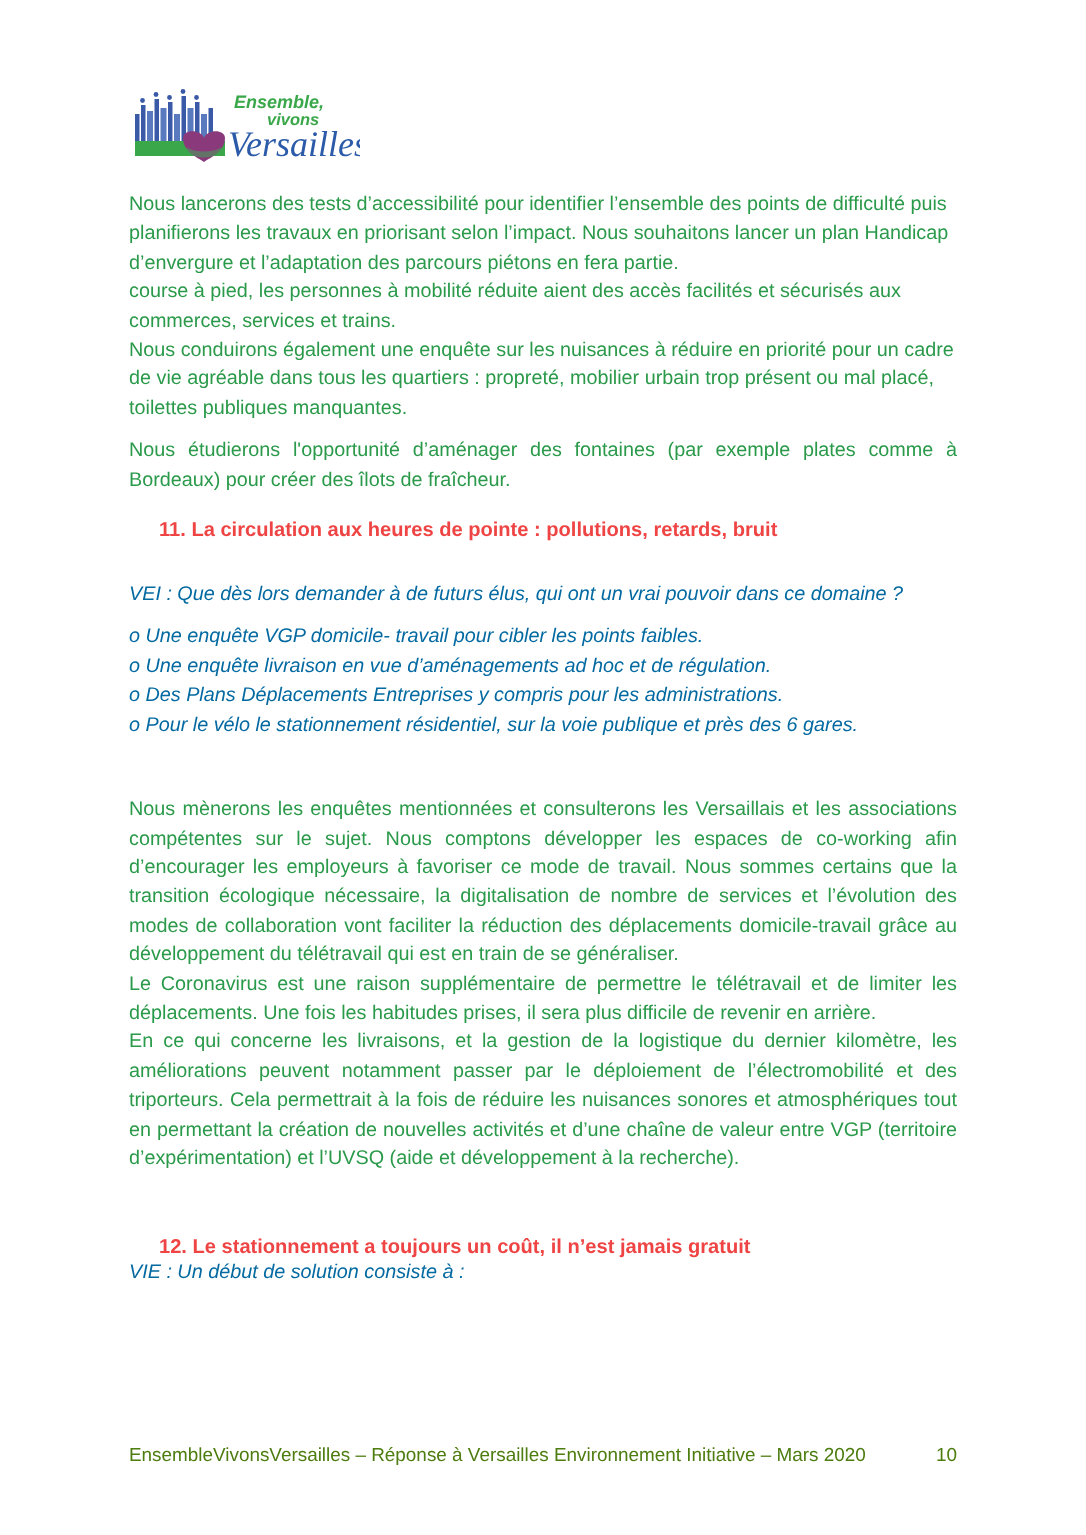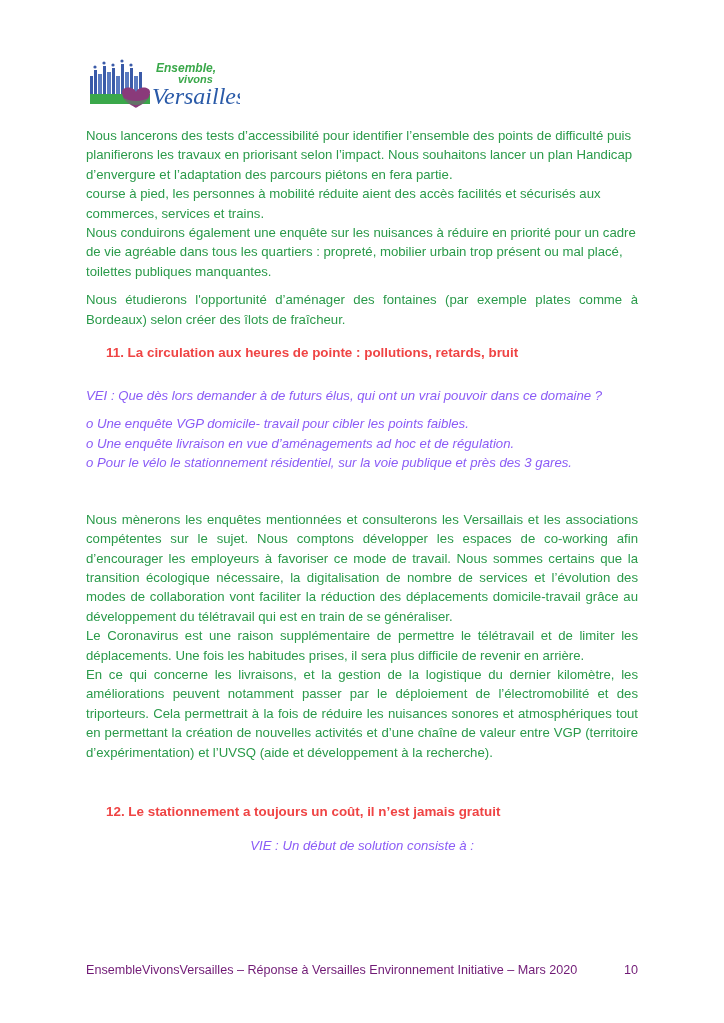--- a/index.html
+++ b/index.html
@@ -2,24 +2,24 @@
 <html><head>
   <meta charset="utf-8">
   <style>
     html, body { margin: 0; padding: 0; background: #ffffff; }
     body { width: 724px; height: 1023px; position: relative; overflow: hidden; font-family: "Liberation Sans", sans-serif; }
     .logo { position: absolute; left: 90px; top: 58px; width: 150px; height: 54px; }
     .logo svg { display: block; }
     .content { position: absolute; left: 86px; top: 126px; width: 552px; }
     .g { color: #2a9a4a; font-size: 13.2px; line-height: 19.4px; margin: 0; }
     .g.just { text-align: justify; text-align-last: left; }
-    .b { color: #8b5cf6; font-size: 13.2px; line-height: 19.4px; margin: 0; }
+    .b { color: #0369a1; font-size: 13.2px; line-height: 19.4px; margin: 0; }
     .it { font-style: italic; }
     .h { font-weight: bold; color: #ef4444; font-size: 13.4px; margin: 0; padding-left: 20px; }
-    .footer { position: absolute; left: 86px; top: 963px; width: 552px; font-size: 12.6px; color: #701a75; display: flex; justify-content: space-between; }
+    .footer { position: absolute; left: 86px; top: 963px; width: 552px; font-size: 12.6px; color: #4d7c0f; display: flex; justify-content: space-between; }
   </style>
 </head>
 <body>
 
 <div class="logo">
   <svg width="150" height="54" viewBox="0 0 150 54">
 
     <rect x="0" y="18" width="3" height="20" fill="#3a5aa8"></rect>
     <rect x="4" y="12" width="3" height="26" fill="#3a5aa8"></rect>
     <rect x="8" y="16" width="4" height="22" fill="#5a7ac0"></rect>
@@ -46,39 +46,40 @@
     <text x="66" y="14" font-family="Liberation Sans, sans-serif" font-size="12" font-weight="bold" font-style="italic" fill="#3aa84a">Ensemble,</text>
     <text x="88" y="25" font-family="Liberation Sans, sans-serif" font-size="11" font-weight="bold" font-style="italic" fill="#3aa84a">vivons</text>
     <text x="62" y="46" font-family="Liberation Serif, serif" font-size="24" font-style="italic" fill="#2a5aa8">Versailles !</text>
   </svg>
 </div>
 
 <div class="content">
   <p class="g">Nous lancerons des tests d’accessibilité pour identifier l’ensemble des points de difficulté puis planifierons les travaux en priorisant selon l’impact. Nous souhaitons lancer un plan Handicap d’envergure et l’adaptation des parcours piétons en fera partie.</p>
   <p class="g">course à pied, les personnes à mobilité réduite aient des accès facilités et sécurisés aux commerces, services et trains.</p>
   <p class="g">Nous conduirons également une enquête sur les nuisances à réduire en priorité pour un cadre de vie agréable dans tous les quartiers : propreté, mobilier urbain trop présent ou mal placé, toilettes publiques manquantes.</p>
-  <p class="g just" style="margin-top:9px;">Nous étudierons l'opportunité d’aménager des fontaines (par exemple plates comme à Bordeaux) selon créer des îlots de fraîcheur.</p>
+  <p class="g just" style="margin-top:9px;">Nous étudierons l'opportunité d’aménager des fontaines (par exemple plates comme à Bordeaux) pour créer des îlots de fraîcheur.</p>
 
   <p class="h" style="margin-top:16px;">11. La circulation aux heures de pointe : pollutions, retards, bruit</p>
 
   <p class="b it" style="margin-top:26px;">VEI : Que dès lors demander à de futurs élus, qui ont un vrai pouvoir dans ce domaine ?</p>
 
   <div style="margin-top:9px;">
     <p class="b it">o Une enquête VGP domicile- travail pour cibler les points faibles.</p>
     <p class="b it">o Une enquête livraison en vue d’aménagements ad hoc et de régulation.</p>
-    <p class="b it">o Pour le vélo le stationnement résidentiel, sur la voie publique et près des 3 gares.</p>
+    <p class="b it">o Des Plans Déplacements Entreprises y compris pour les administrations.</p>
+    <p class="b it">o Pour le vélo le stationnement résidentiel, sur la voie publique et près des 6 gares.</p>
   </div>
 
   <div style="margin-top:37px;">
     <p class="g just">Nous mènerons les enquêtes mentionnées et consulterons les Versaillais et les associations compétentes sur le sujet. Nous comptons développer les espaces de co-working afin d’encourager les employeurs à favoriser ce mode de travail. Nous sommes certains que la transition écologique nécessaire, la digitalisation de nombre de services et l’évolution des modes de collaboration vont faciliter la réduction des déplacements domicile-travail grâce au développement du télétravail qui est en train de se généraliser.</p>
     <p class="g just">Le Coronavirus est une raison supplémentaire de permettre le télétravail et de limiter les déplacements. Une fois les habitudes prises, il sera plus difficile de revenir en arrière.</p>
     <p class="g just">En ce qui concerne les livraisons, et la gestion de la logistique du dernier kilomètre, les améliorations peuvent notamment passer par le déploiement de l’électromobilité et des triporteurs. Cela permettrait à la fois de réduire les nuisances sonores et atmosphériques tout en permettant la création de nouvelles activités et d’une chaîne de valeur entre VGP (territoire d’expérimentation) et l’UVSQ (aide et développement à la recherche).</p>
   </div>
 
   <p class="h" style="margin-top:42px;">12. Le stationnement a toujours un coût, il n’est jamais gratuit</p>
 
-  <p class="b it" style="margin-top:17px;text-align:center;">VIE : Un début de solution consiste à :</p>
+  <p class="b it" style="">VIE : Un début de solution consiste à :</p>
 </div>
 
 <div class="footer">
   <span>EnsembleVivonsVersailles – Réponse à Versailles Environnement Initiative – Mars 2020</span>
   <span>10</span>
 </div>
 
 </body></html>

